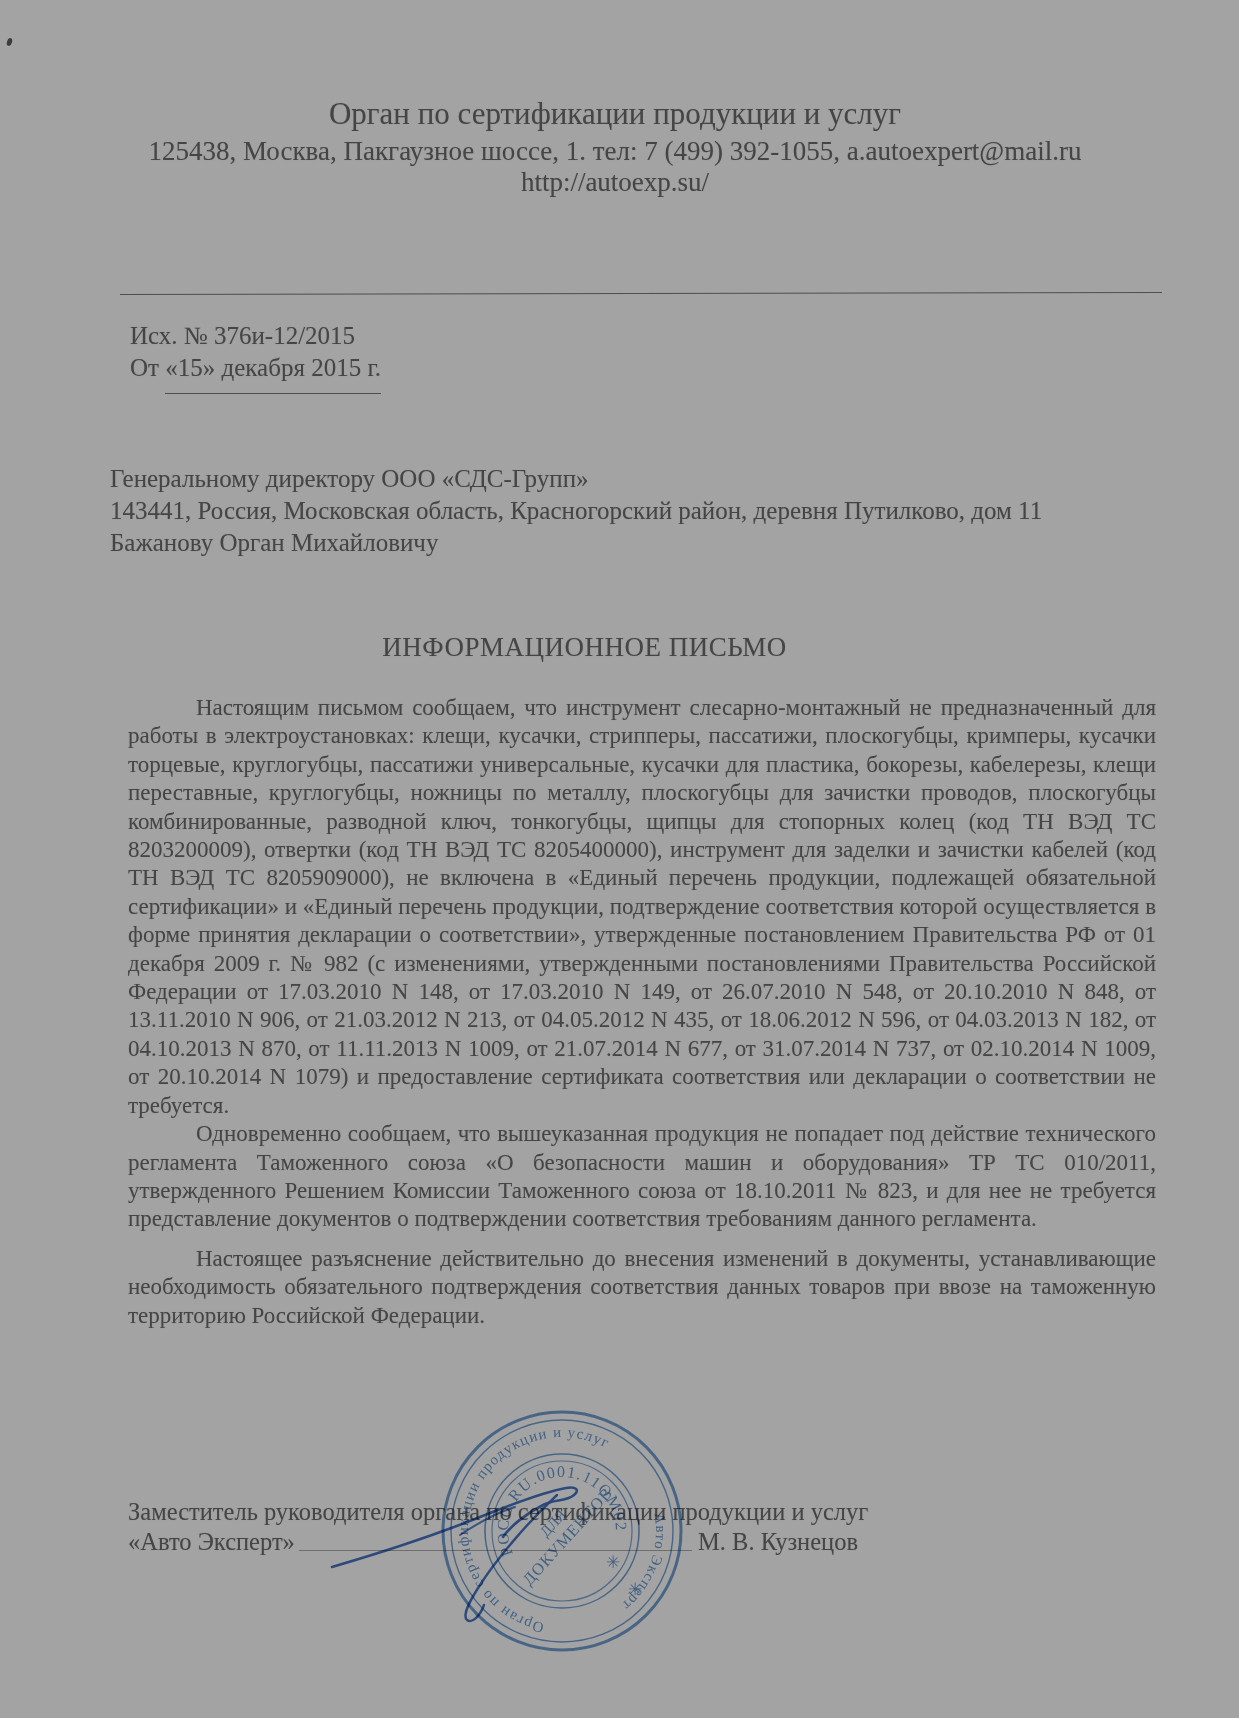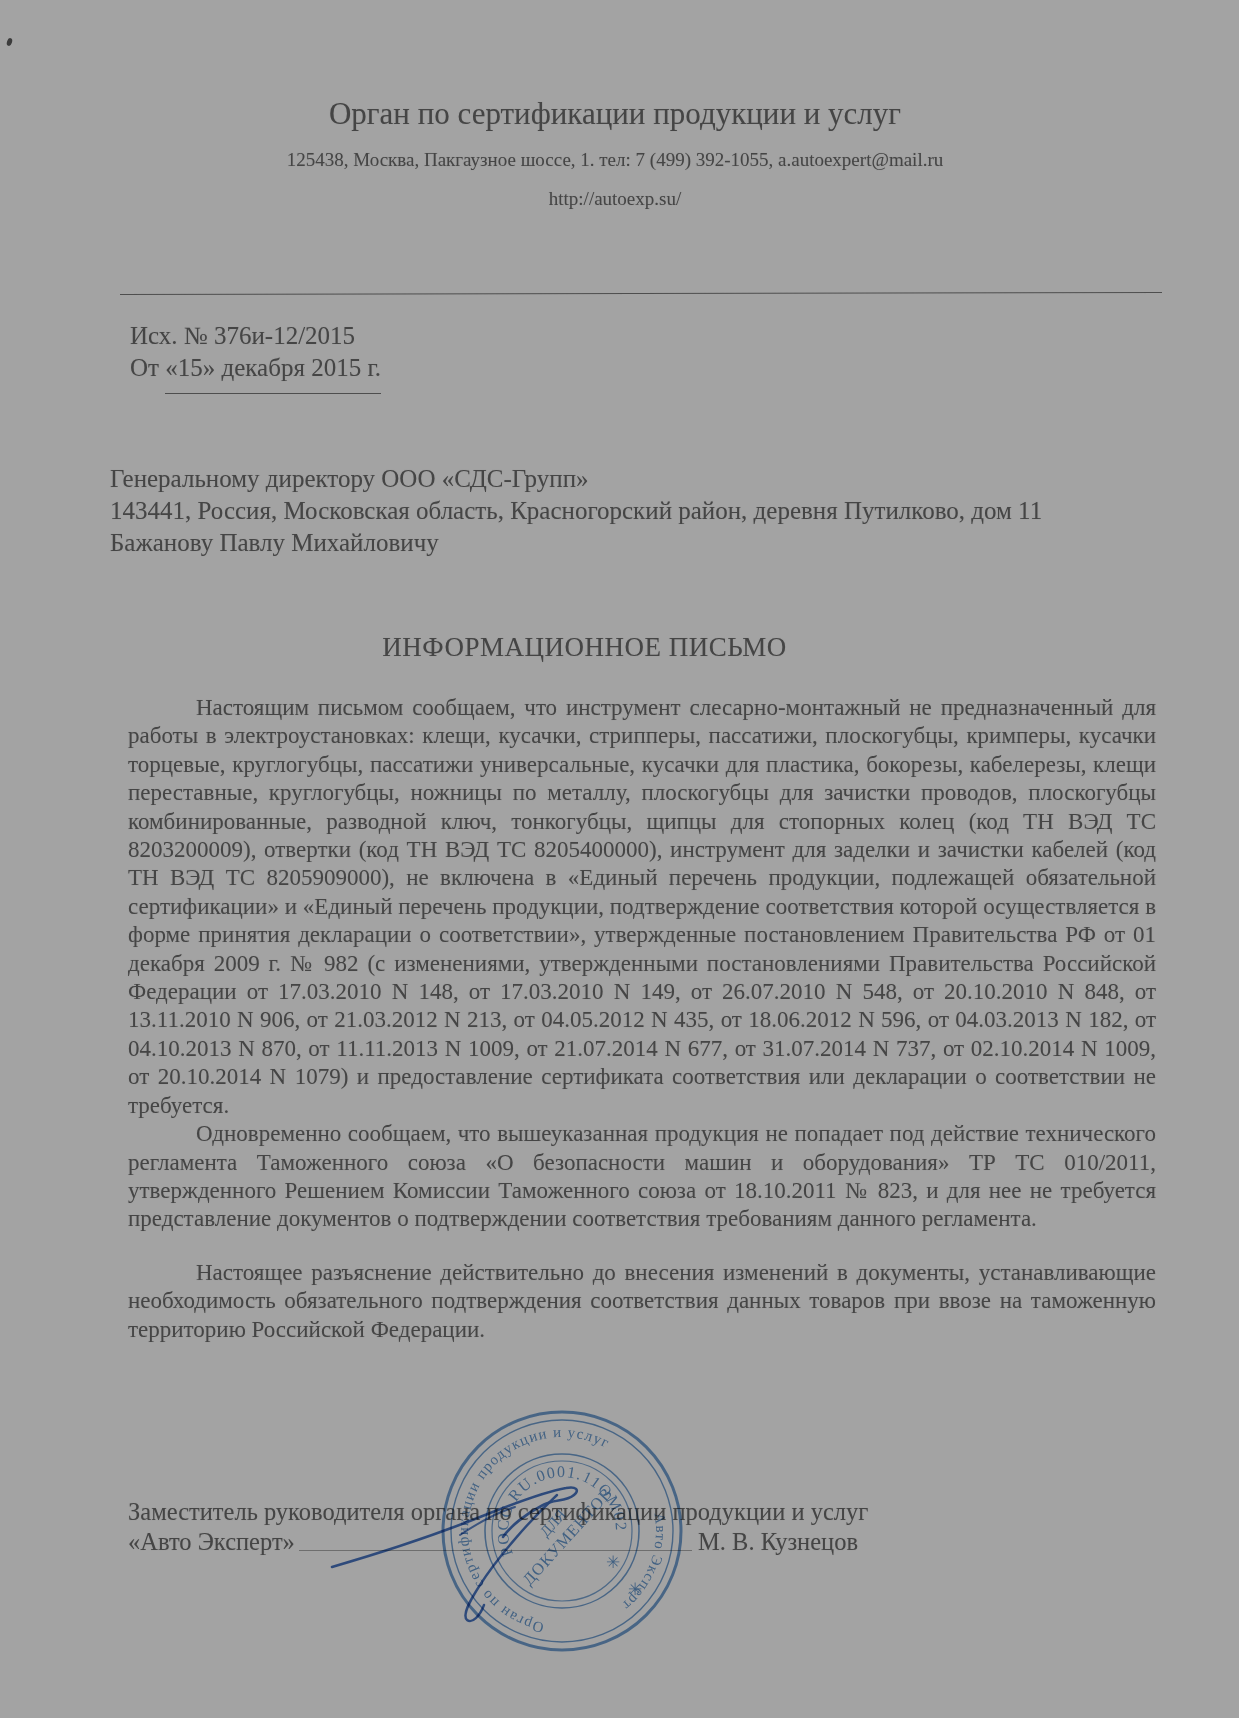--- a/index.html
+++ b/index.html
@@ -16,21 +16,21 @@
     color:#454545;
   }
   .ink{ color:#454545; text-shadow:0 0 1px rgba(90,90,90,.25); }
 
   
   .header{
     position:absolute;top:92px;left:0;width:1230px;
     text-align:center;
   }
   .h-big{ font-size:31px; line-height:44px; white-space:nowrap;}
-  .h-small{ font-size:19px; line-height:31px; white-space:nowrap;margin-top:8px;}
+  .h-small{ font-size:27px; line-height:31px; white-space:nowrap;}
   .divider{
     position:absolute;top:293px;left:120px;width:1042px;
     border-top:1.4px solid #4e4e4e;
     transform:rotate(-0.12deg);
   }
 
   
   .refblock{
     position:absolute;left:130px;top:320px;
     font-size:25px;line-height:32px;
@@ -52,21 +52,21 @@
   }
 
   
   .body{
     position:absolute;left:128px;top:694px;width:1028px;
     font-size:23px;line-height:28.4px;
     text-align:justify;
   }
   .body p{ margin:0; text-indent:68px; }
   .body p + p{ margin-top:0; }
-  .body p.gap{ margin-top:25px; }
+  .body p.gap{ margin-top:11px; }
 
   
   .sig-title{
     position:absolute;left:128px;top:1498px;
     font-size:24.5px;white-space:nowrap;
   }
   .sig-row{
     position:absolute;left:128px;top:1528px;width:730px;
     display:flex;align-items:center;
     font-size:24.5px;white-space:nowrap;
@@ -107,21 +107,21 @@
   <div class="divider"></div>
 
   <div class="refblock ink">
     <div>Исх. № 376и-12/2015</div>
     <div><span>От </span><span class="u">«15» декабря 2015 г.</span></div>
   </div>
 
   <div class="addressee ink">
     <div>Генеральному директору ООО «СДС-Групп»</div>
     <div>143441, Россия, Московская область, Красногорский район, деревня Путилково, дом 11</div>
-    <div>Бажанову Павлу Михайловичу</div>
+    <div>Бажанову Орган Михайловичу</div>
   </div>
 
   <h1 class="letter-title ink">ИНФОРМАЦИОННОЕ ПИСЬМО</h1>
 
   <div class="body ink">
     <p>Настоящим письмом сообщаем, что инструмент слесарно-монтажный не предназначенный для работы в электроустановках: клещи, кусачки, стрипперы, пассатижи, плоскогубцы, кримперы, кусачки торцевые, круглогубцы, пассатижи универсальные, кусачки для пластика, бокорезы, кабелерезы, клещи переставные, круглогубцы, ножницы по металлу, плоскогубцы для зачистки проводов, плоскогубцы комбинированные, разводной ключ, тонкогубцы, щипцы для стопорных колец (код ТН ВЭД ТС 8203200009), отвертки (код ТН ВЭД ТС 8205400000), инструмент для заделки и зачистки кабелей (код ТН ВЭД ТС 8205909000), не включена в «Единый перечень продукции, подлежащей обязательной сертификации» и «Единый перечень продукции, подтверждение соответствия которой осуществляется в форме принятия декларации о соответствии», утвержденные постановлением Правительства РФ от 01 декабря 2009 г. № 982 (с изменениями, утвержденными постановлениями Правительства Российской Федерации от 17.03.2010 N 148, от 17.03.2010 N 149, от 26.07.2010 N 548, от 20.10.2010 N 848, от 13.11.2010 N 906, от 21.03.2012 N 213, от 04.05.2012 N 435, от 18.06.2012 N 596, от 04.03.2013 N 182, от 04.10.2013 N 870, от 11.11.2013 N 1009, от 21.07.2014 N 677, от 31.07.2014 N 737, от 02.10.2014 N 1009, от 20.10.2014 N 1079) и предоставление сертификата соответствия или декларации о соответствии не требуется.</p>
     <p>Одновременно сообщаем, что вышеуказанная продукция не попадает под действие технического регламента Таможенного союза «О безопасности машин и оборудования» ТР ТС 010/2011, утвержденного Решением Комиссии Таможенного союза от 18.10.2011 № 823, и для нее не требуется представление документов о подтверждении соответствия требованиям данного регламента.</p>
     <p class="gap">Настоящее разъяснение действительно до внесения изменений в документы, устанавливающие необходимость обязательного подтверждения соответствия данных товаров при ввозе на таможенную территорию Российской Федерации.</p>
   </div>
 

